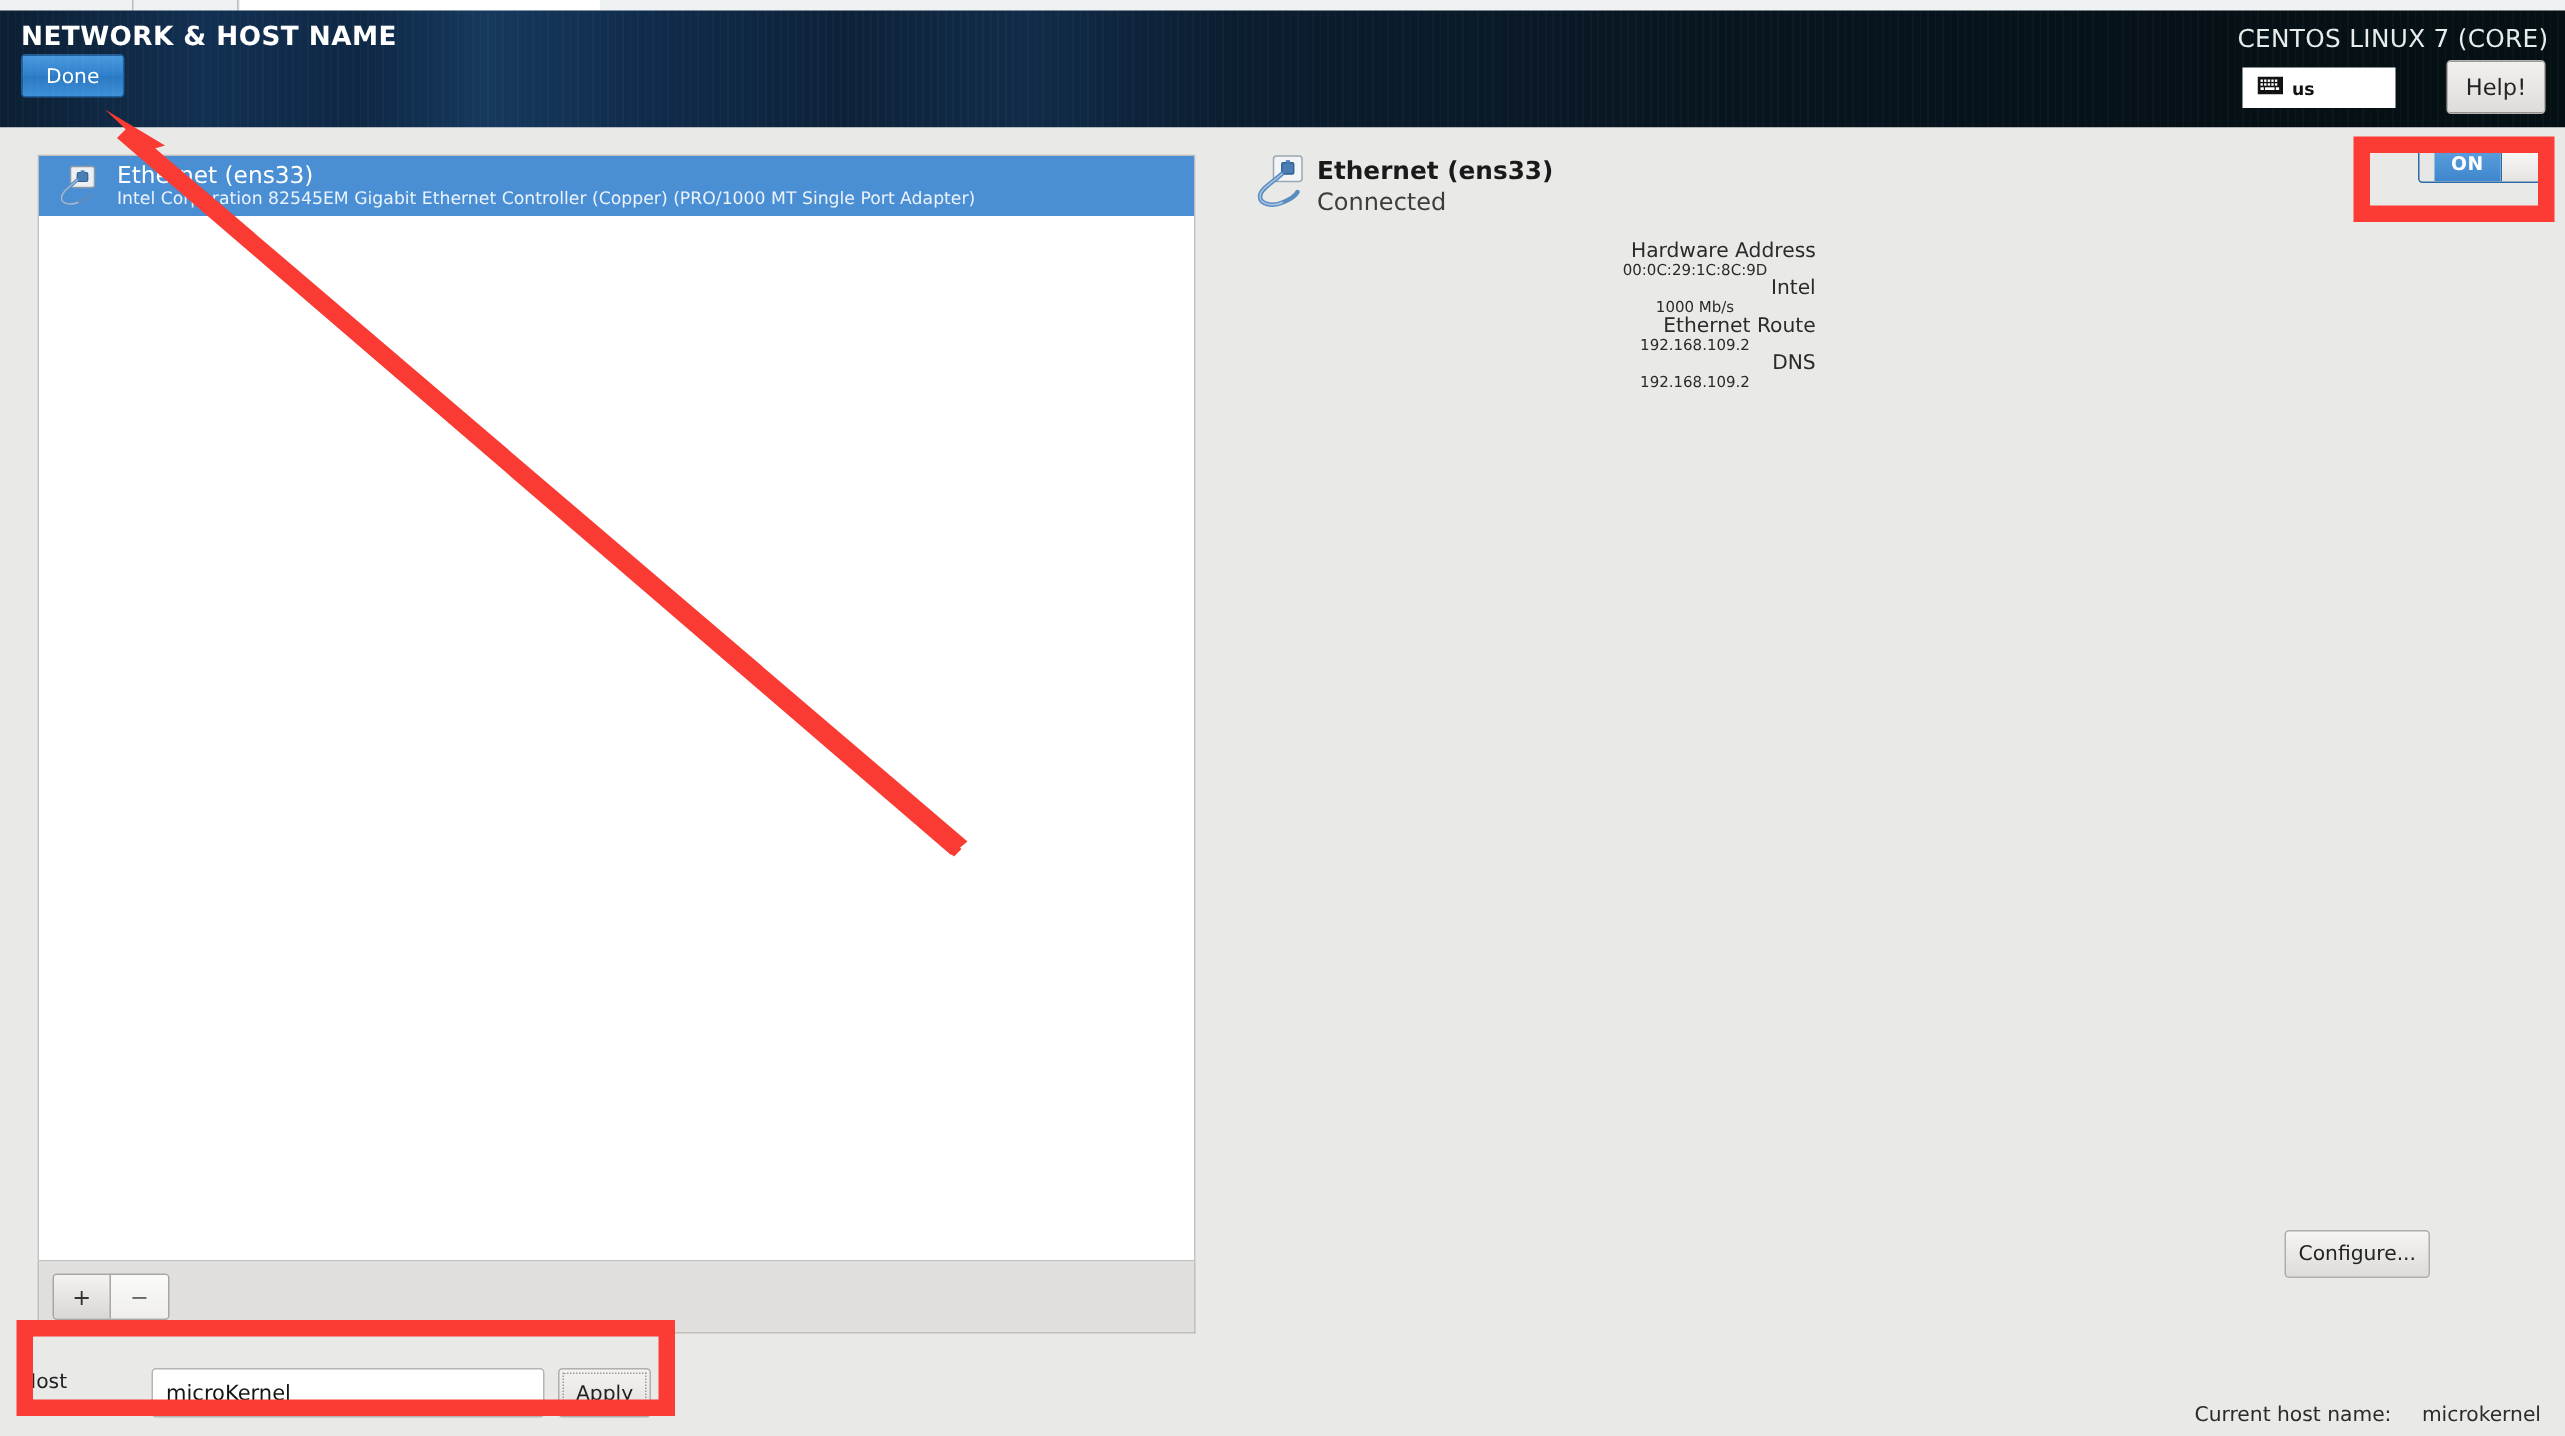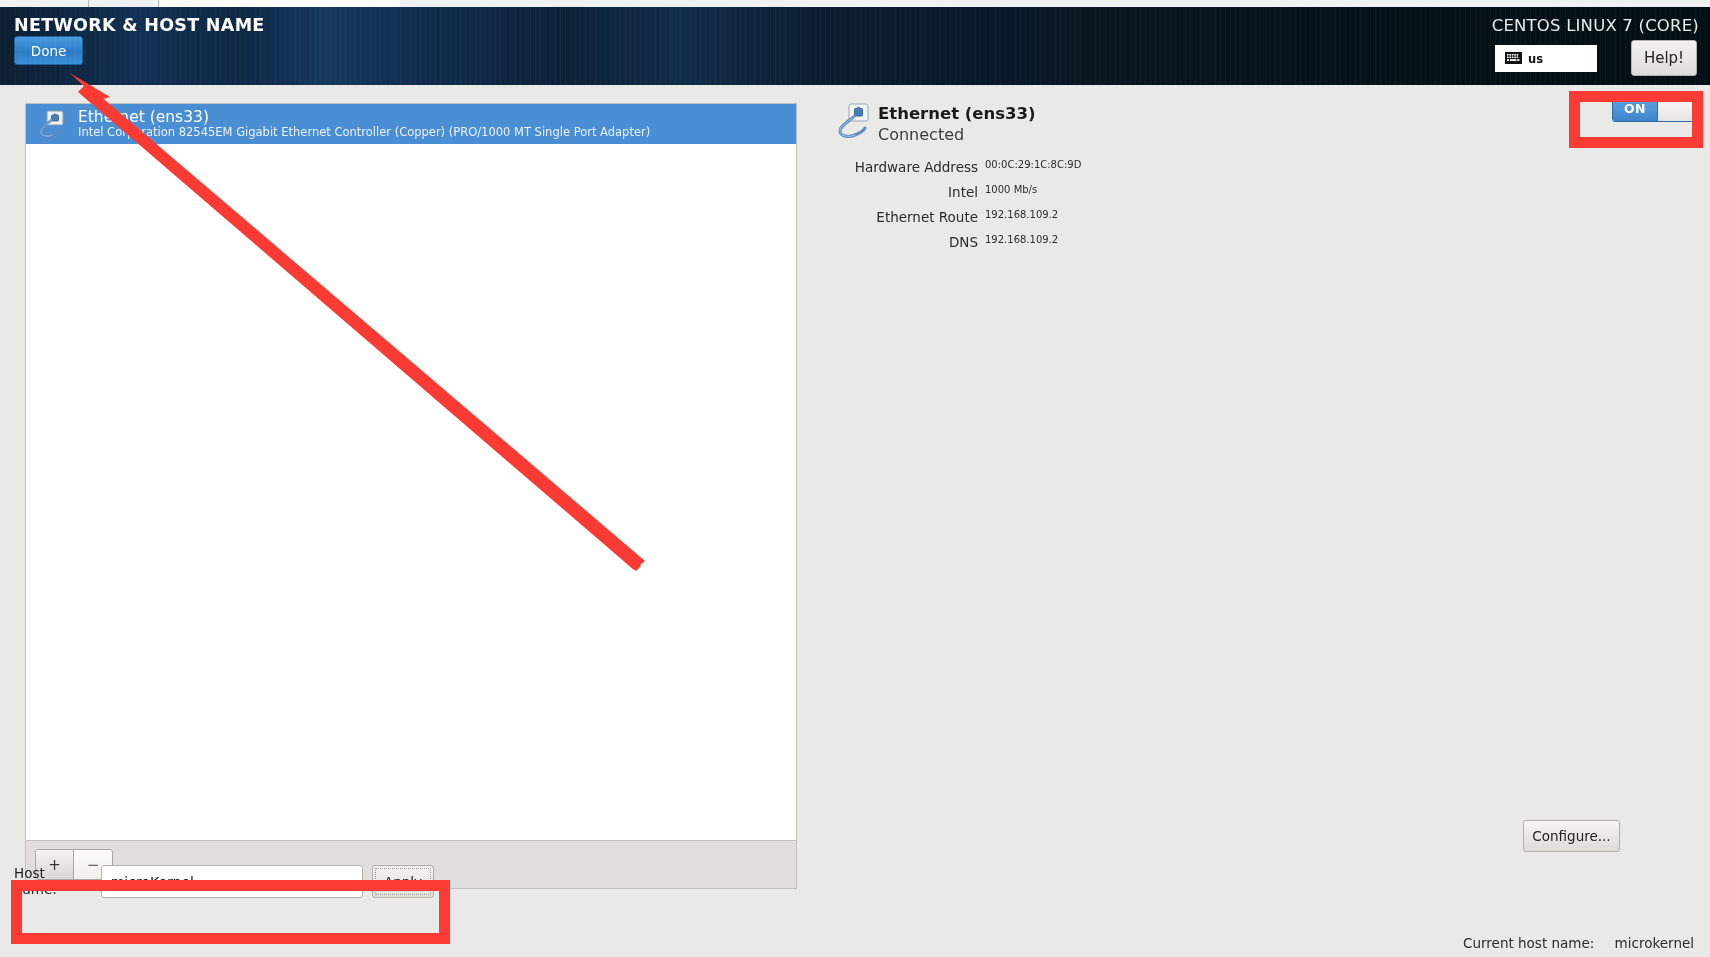--- a/index.html
+++ b/index.html
@@ -122,21 +122,21 @@
   .detail {
     position: absolute; left: 810px; top: 18px;
     width: 640px;
   }
   .detail-head { position: relative; height: 48px; padding-left: 68px; }
   .detail-icon { position: absolute; left: 28px; top: 0; width: 34px; height: 40px; }
   .detail-name { font-size: 16.5px; font-weight: bold; color: #1a1a1a; line-height: 22px; }
   .detail-state { font-size: 16px; color: #3c3c3c; line-height: 20px; }
 
   .kv { margin-top: 8px; }
-  .kv-row { display: flex; height: 25px; align-items: flex-start; }
+  .kv-row { display: flex; height: 25px; align-items: center; flex-direction: column; }
   .kv-key {
     width: 175px; text-align: right; padding-right: 7px;
     font-size: 13.5px; color: #2b2b2b; white-space: nowrap;
   }
   .kv-val { font-size: 10px; color: #2b2b2b; white-space: nowrap; }
 
   .configure-btn {
     position: absolute; right: 90px; top: 735px;
     width: 97px; height: 32px;
     background: linear-gradient(180deg,#f6f5f4 0%, #dddbd8 100%);
@@ -154,32 +154,33 @@
     border: 1px solid #2a6ba8; border-radius: 3px;
     display: flex; overflow: hidden; cursor: pointer;
     background: #e6e6e4;
   }
   .toggle-on {
     flex: 0 0 44px;
     background: linear-gradient(180deg,#5fa3e0 0%, #3f86cd 100%);
     color: #ffffff; font-size: 12.5px; font-weight: bold;
     display: flex; align-items: center; justify-content: center;
     letter-spacing: 0.5px;
+    margin-left: 10px;
   }
   .toggle-knob {
     flex: 1;
     background: linear-gradient(180deg,#fcfcfb 0%, #e6e4e1 100%);
     border-left: 1px solid #2a6ba8; border-radius: 0 2px 2px 0;
   }
 
   
   .hostbar {
-    position: absolute; left: 14px; top: 780px;
+    position: absolute; left: 14px; top: 820px;
     width: 420px; height: 40px;
-    display: flex; align-items: flex-start; gap: 9px;
+    display: flex; align-items: flex-end; gap: 9px;
   }
   .host-label { font-size: 13.5px; color: #222; }
   .host-input {
     width: 263px; height: 33px;
     background: #ffffff;
     border: 1px solid #b7b4b0; border-radius: 3px;
     display: flex; align-items: center; padding-left: 9px;
     font-size: 14px; color: #141414;
     font-family: "DejaVu Sans", "Liberation Sans", sans-serif;
     cursor: text;

